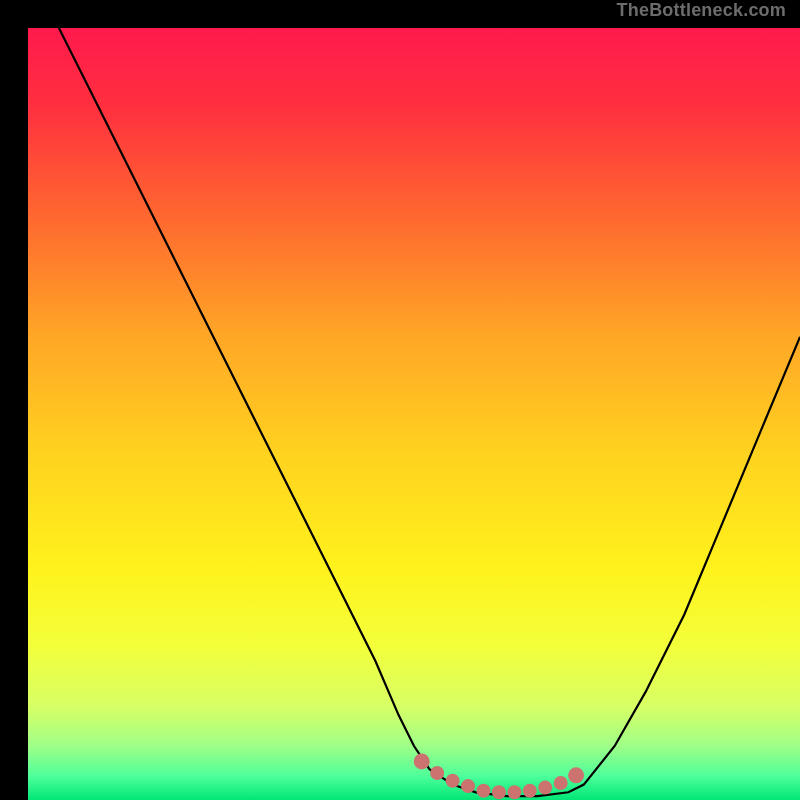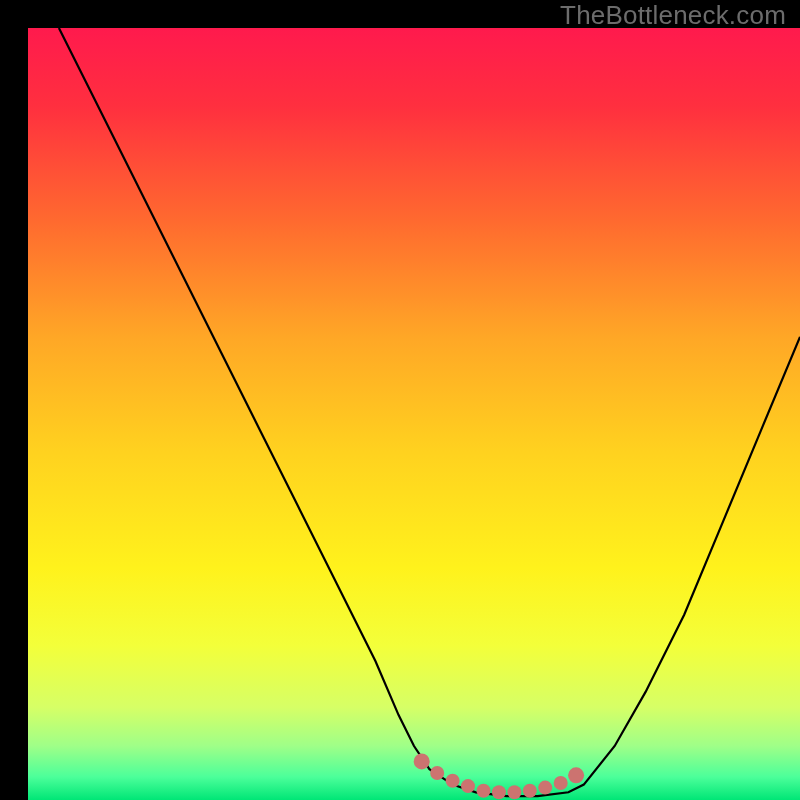--- a/index.html
+++ b/index.html
@@ -23,22 +23,22 @@
     position: absolute;
     left: 14px;
     top: 14px;
     width: 772px;
     height: 772px;
   }
   .watermark {
     position: absolute;
     top: 0px;
     right: 14px;
-    font-size: 26px;
-    font-weight: 400;
+    font-size: 18px;
+    font-weight: 700;
     color: #6c6c6c;
     letter-spacing: 0.2px;
   }
   svg { display: block; }
 </style>
 </head>
 <body>
 
 <div class="frame">
   <svg class="plot" viewBox="0 0 772 772" width="772" height="772" preserveAspectRatio="none">

